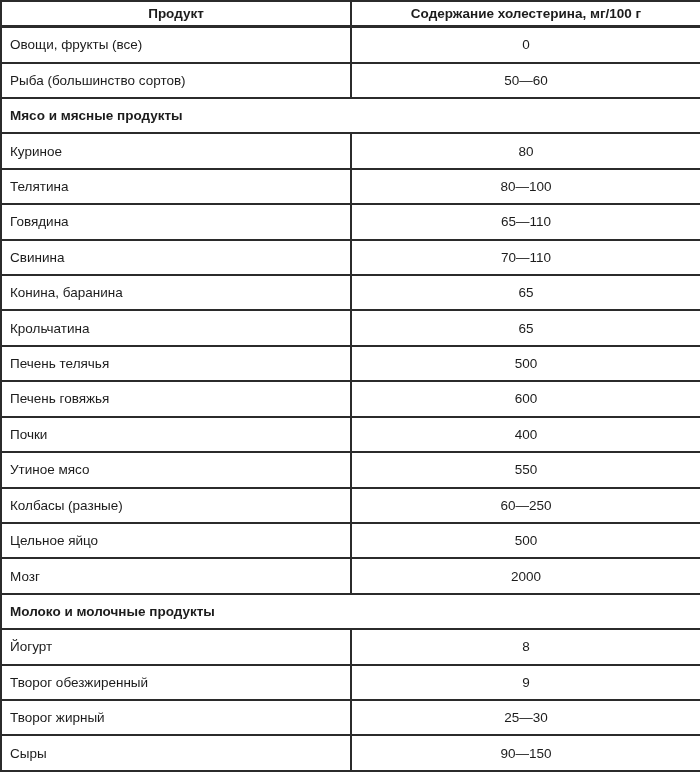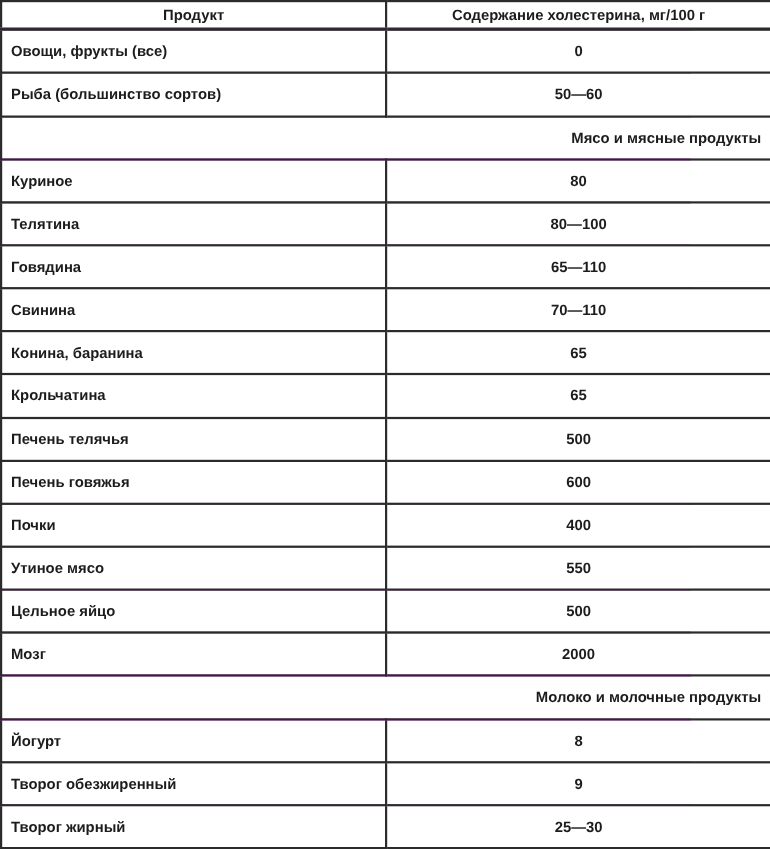--- a/index.html
+++ b/index.html
@@ -5,54 +5,53 @@
   * { box-sizing: border-box; }
   html, body {
     margin: 0;
     padding: 0;
     background: #ffffff;
     font-family: "Liberation Sans", sans-serif;
   }
   .page {
     width: 628px;
     height: 772px;
-    background: #f0abfc;
+    background: #15803d;
   }
   table.chol-table {
     width: 700px;
     height: 772px;
     border-collapse: collapse;
     table-layout: fixed;
     color: #1c1c1c;
     font-size: 13.5px;
   }
   table.chol-table th,
   table.chol-table td {
     border: 2px solid #2b2b2b;
     padding: 4px 8px;
     vertical-align: middle;
     background: #ffffff;
     overflow: hidden;
     white-space: nowrap;
-    font-weight: bold;
   }
   table.chol-table th {
     font-weight: bold;
     text-align: center;
     border-bottom-width: 3px;
   }
   td.product-cell {
     text-align: left;
     padding-left: 10px;
   }
   td.value-cell {
     text-align: center;
   }
   td.section-cell {
-    text-align: right;
+    text-align: left;
     font-weight: bold;
   }
   col.col-product { width: 350px; }
   col.col-value   { width: 350px; }
 </style>
 </head>
 <body>
 
 <div class="page">
   <table class="chol-table">
@@ -112,20 +111,24 @@
       </tr>
       <tr>
         <td class="product-cell">Почки</td>
         <td class="value-cell">400</td>
       </tr>
       <tr>
         <td class="product-cell">Утиное мясо</td>
         <td class="value-cell">550</td>
       </tr>
       <tr>
+        <td class="product-cell">Колбасы (разные)</td>
+        <td class="value-cell">60—250</td>
+      </tr>
+      <tr>
         <td class="product-cell">Цельное яйцо</td>
         <td class="value-cell">500</td>
       </tr>
       <tr>
         <td class="product-cell">Мозг</td>
         <td class="value-cell">2000</td>
       </tr>
       <tr>
         <td class="section-cell" colspan="2">Молоко и молочные продукты</td>
       </tr>
@@ -134,15 +137,19 @@
         <td class="value-cell">8</td>
       </tr>
       <tr>
         <td class="product-cell">Творог обезжиренный</td>
         <td class="value-cell">9</td>
       </tr>
       <tr>
         <td class="product-cell">Творог жирный</td>
         <td class="value-cell">25—30</td>
       </tr>
+      <tr>
+        <td class="product-cell">Сыры</td>
+        <td class="value-cell">90—150</td>
+      </tr>
     </tbody>
   </table>
 </div>
 
 </body></html>

